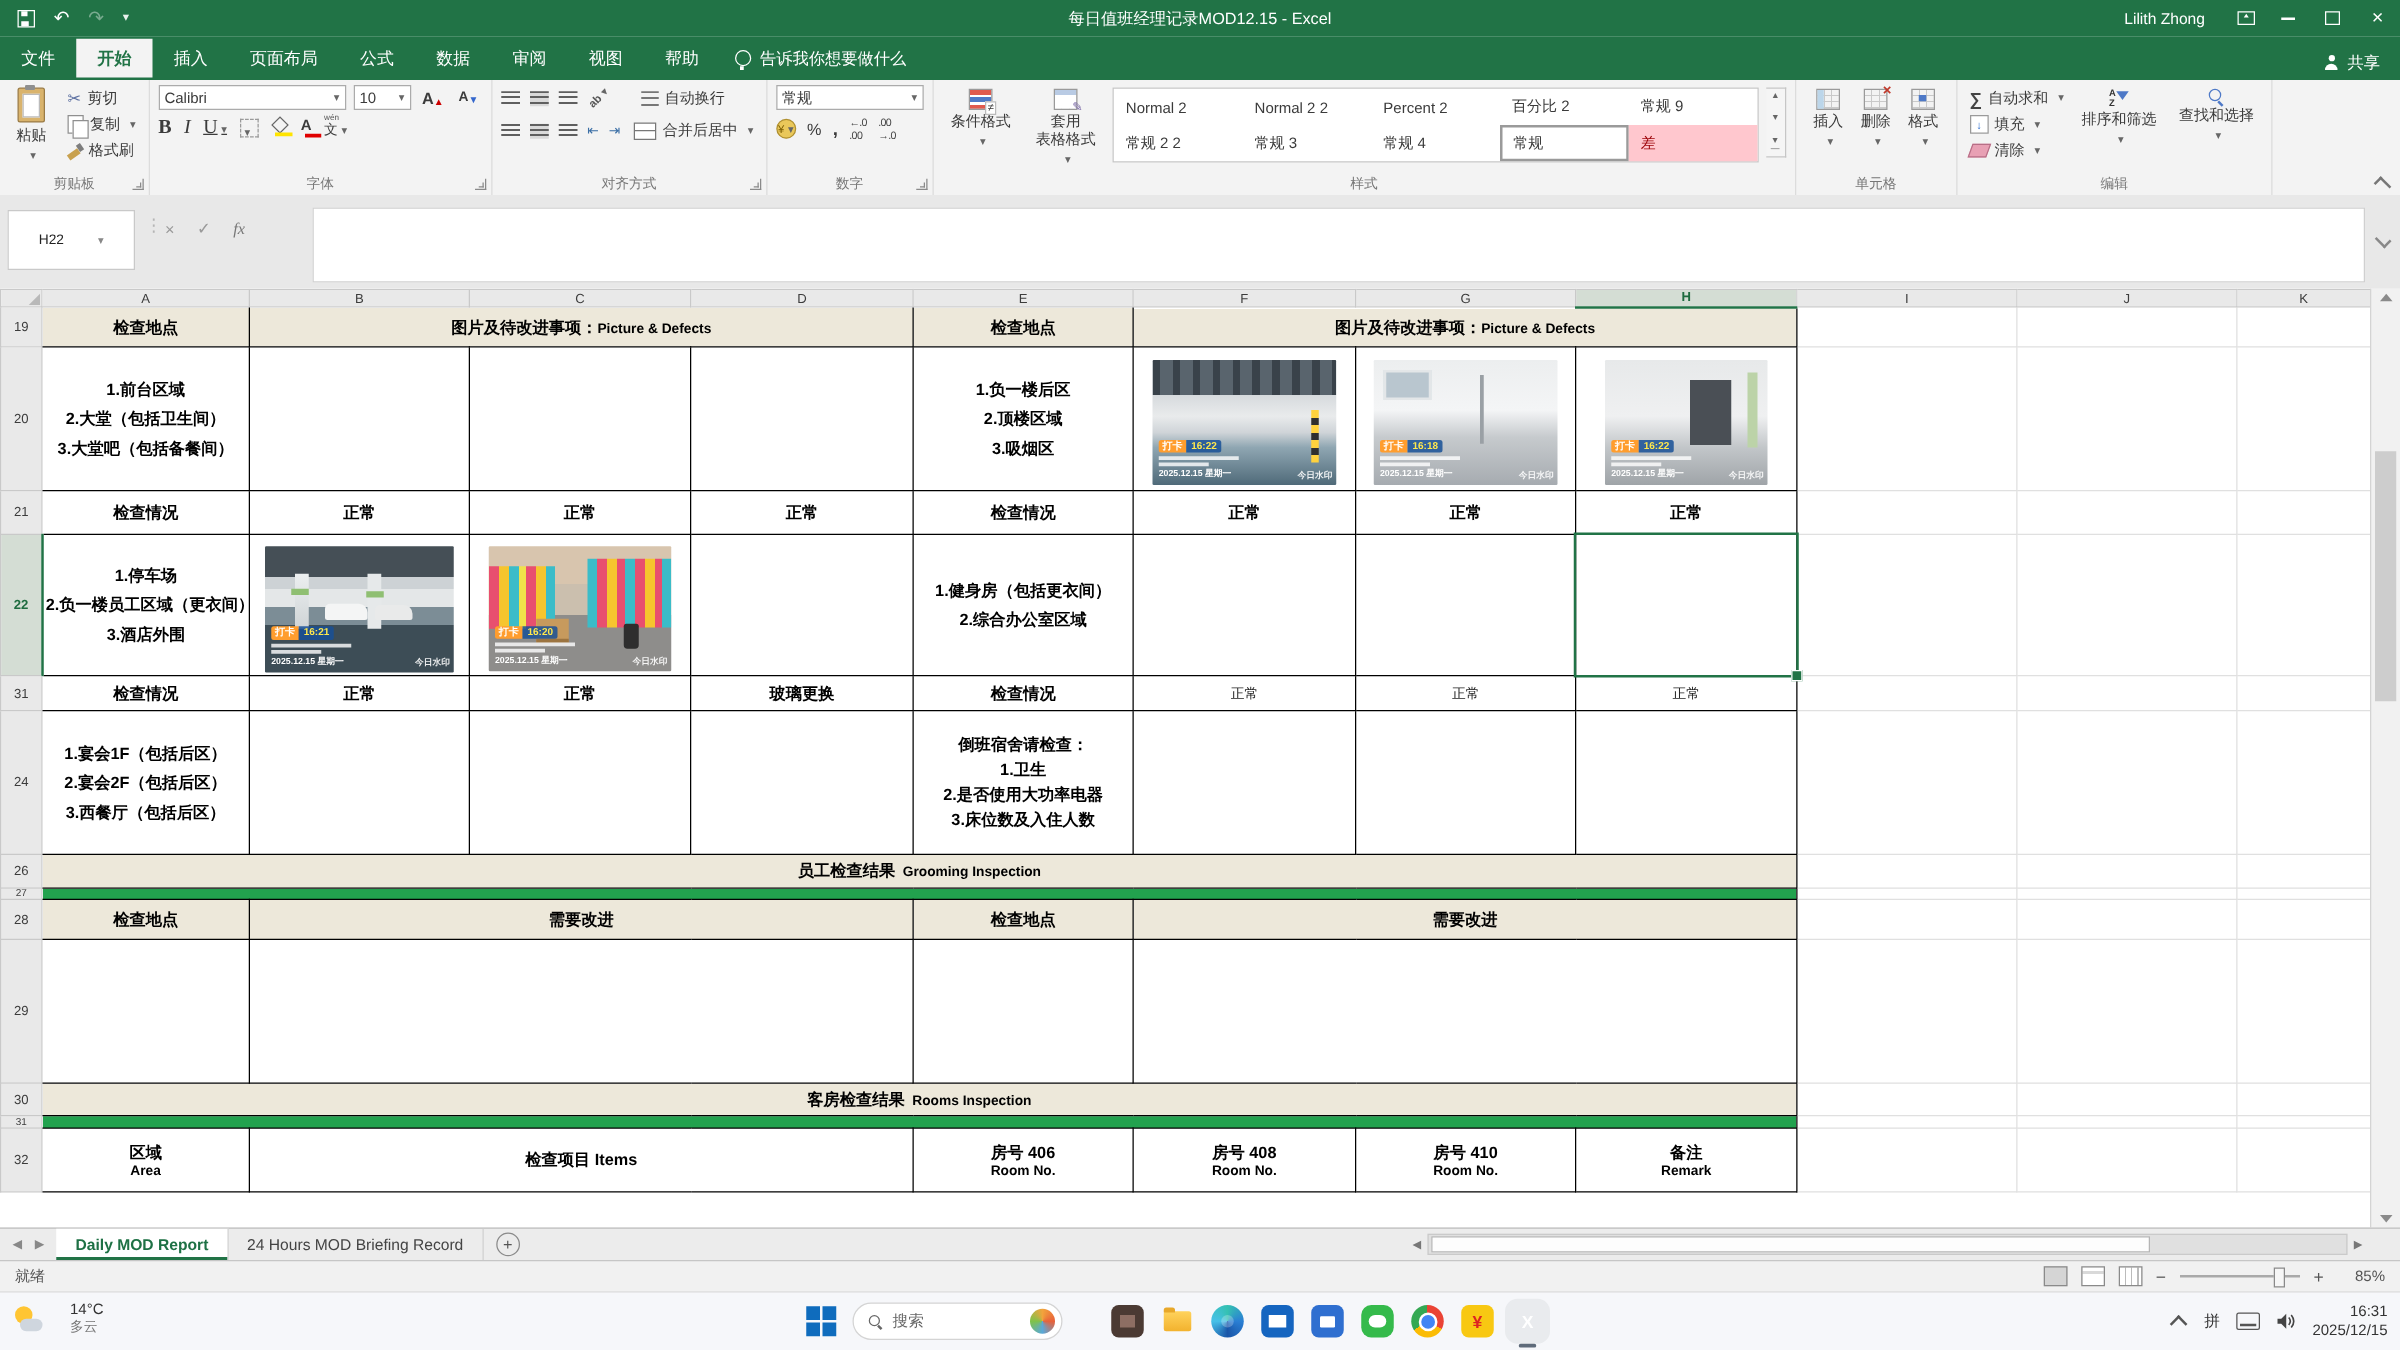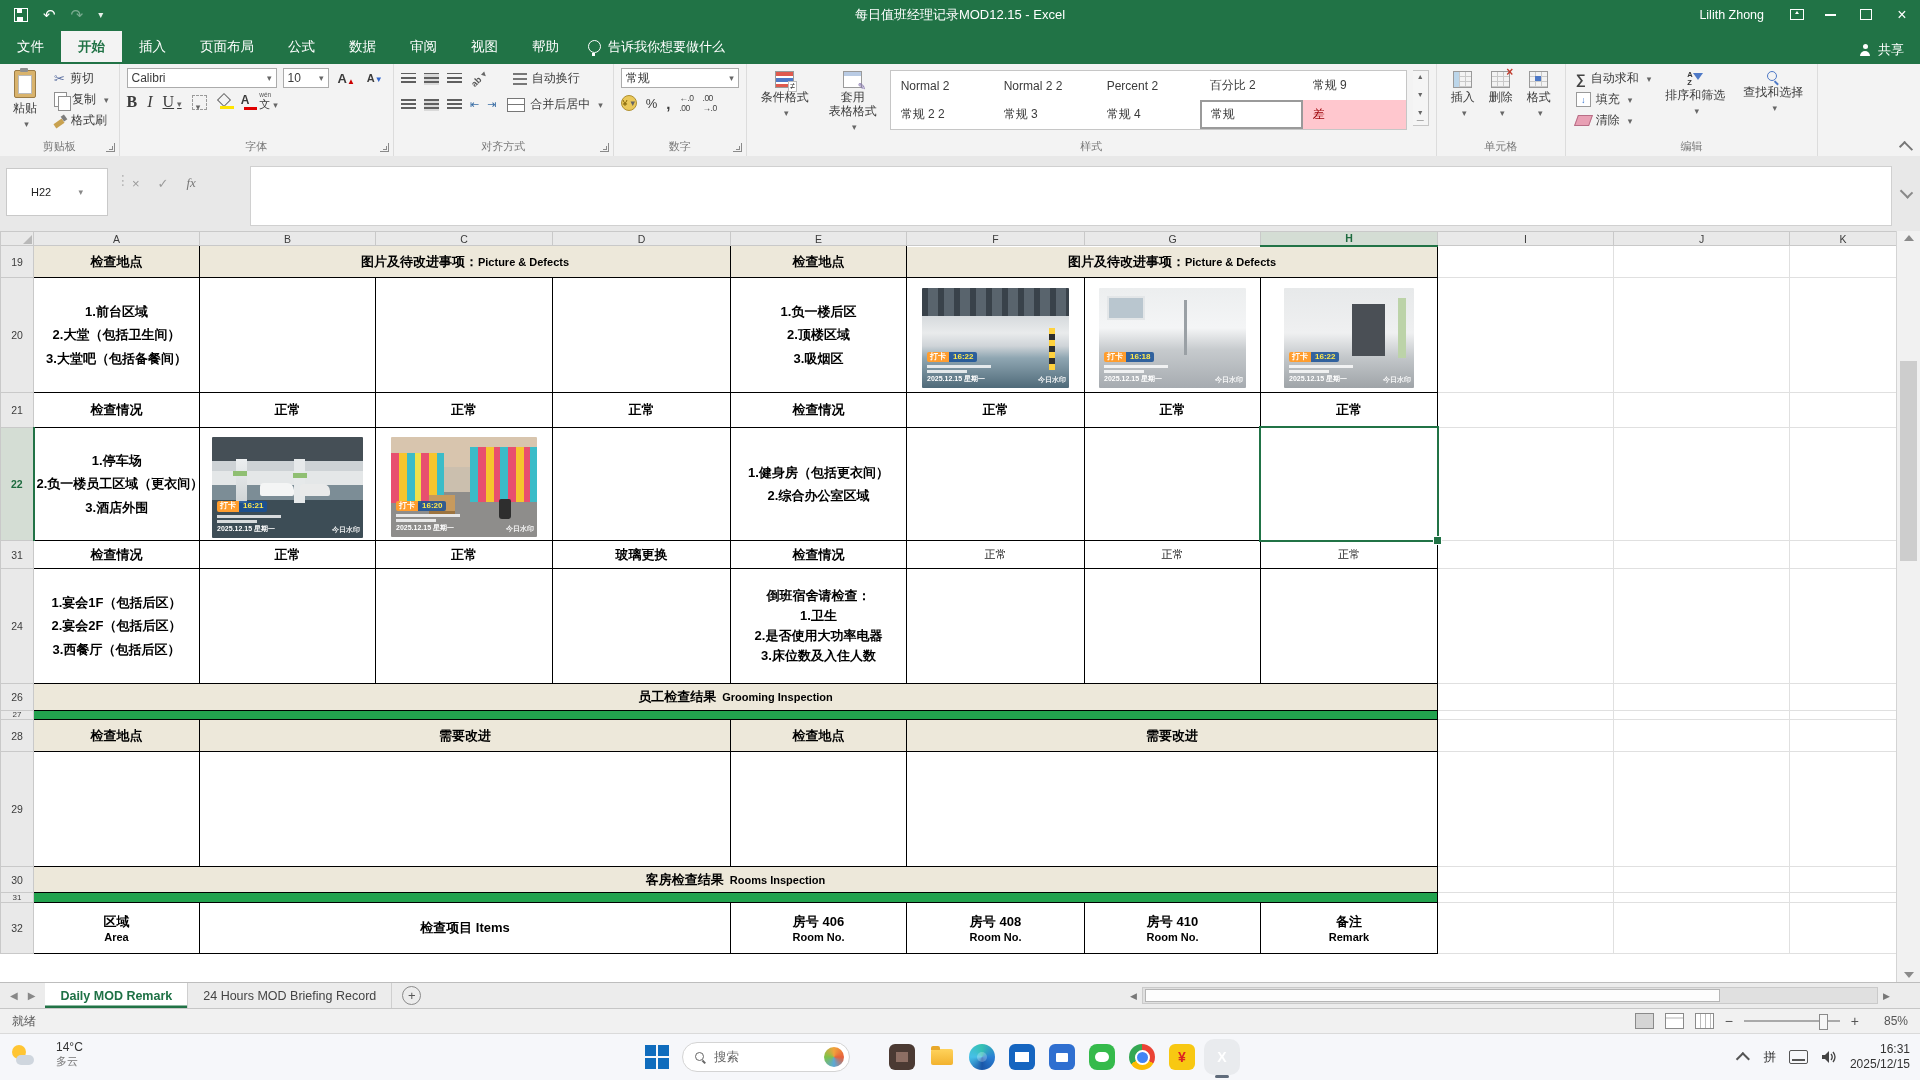--- a/index.html
+++ b/index.html
@@ -781,21 +781,21 @@
     <span class="vs-up"></span>
     <span class="vs-thumb"></span>
     <span class="vs-dn"></span>
   </div>
 
   <div class="sheetrow">
     <div class="snav">
       <span>◀</span>
       <span>▶</span>
     </div>
-    <div class="stab active">Daily MOD Remark</div>
+    <div class="stab active">Daily MOD Report</div>
     <div class="stab">24 Hours MOD Briefing Record</div>
     <div class="addsheet">+</div>
     <div class="hscroll">
       <span>◀</span>
       <span class="hs-track">
           <span class="hs-thumb"></span>
         </span>
       <span>▶</span>
     </div>
   </div>

